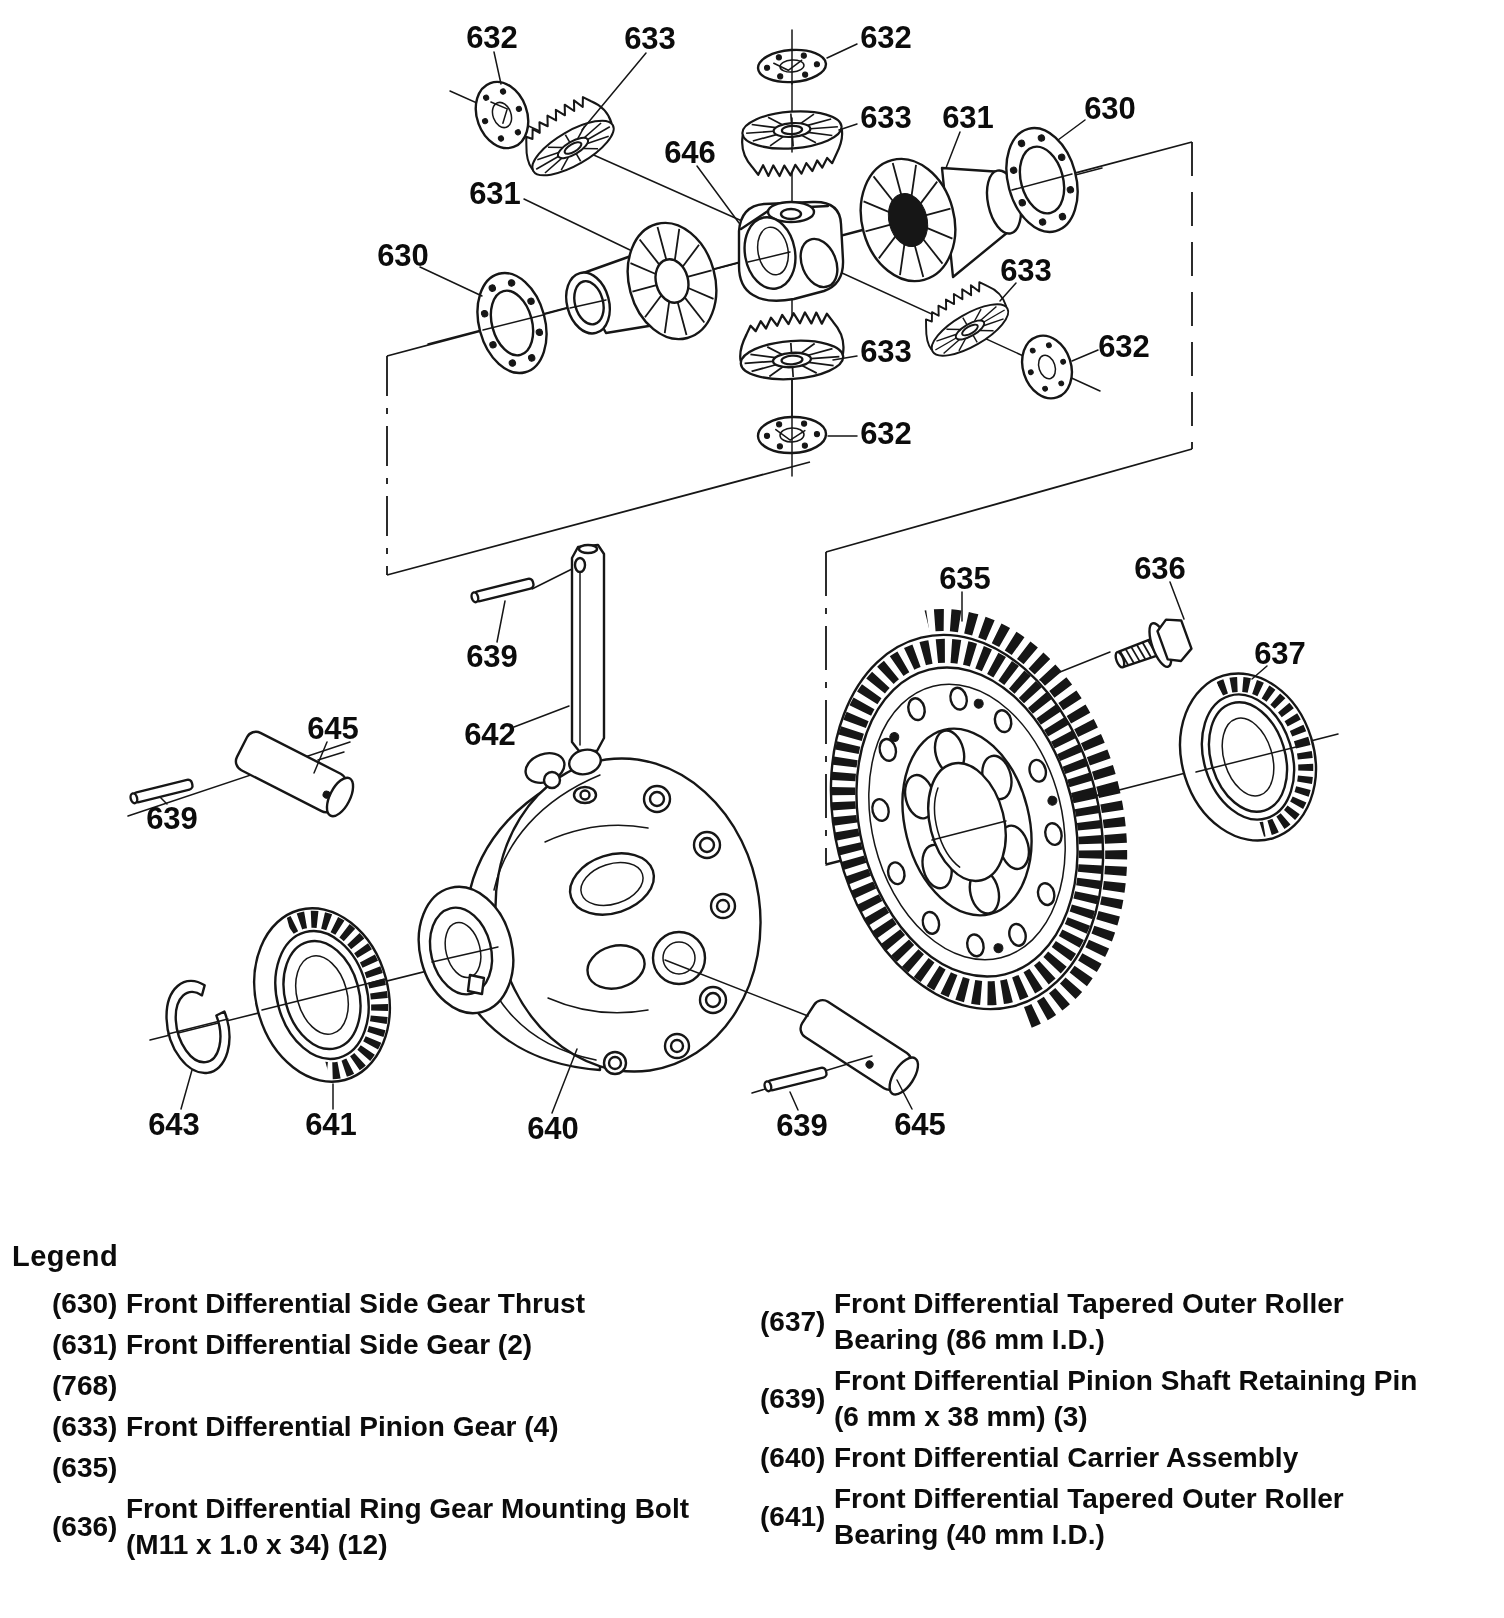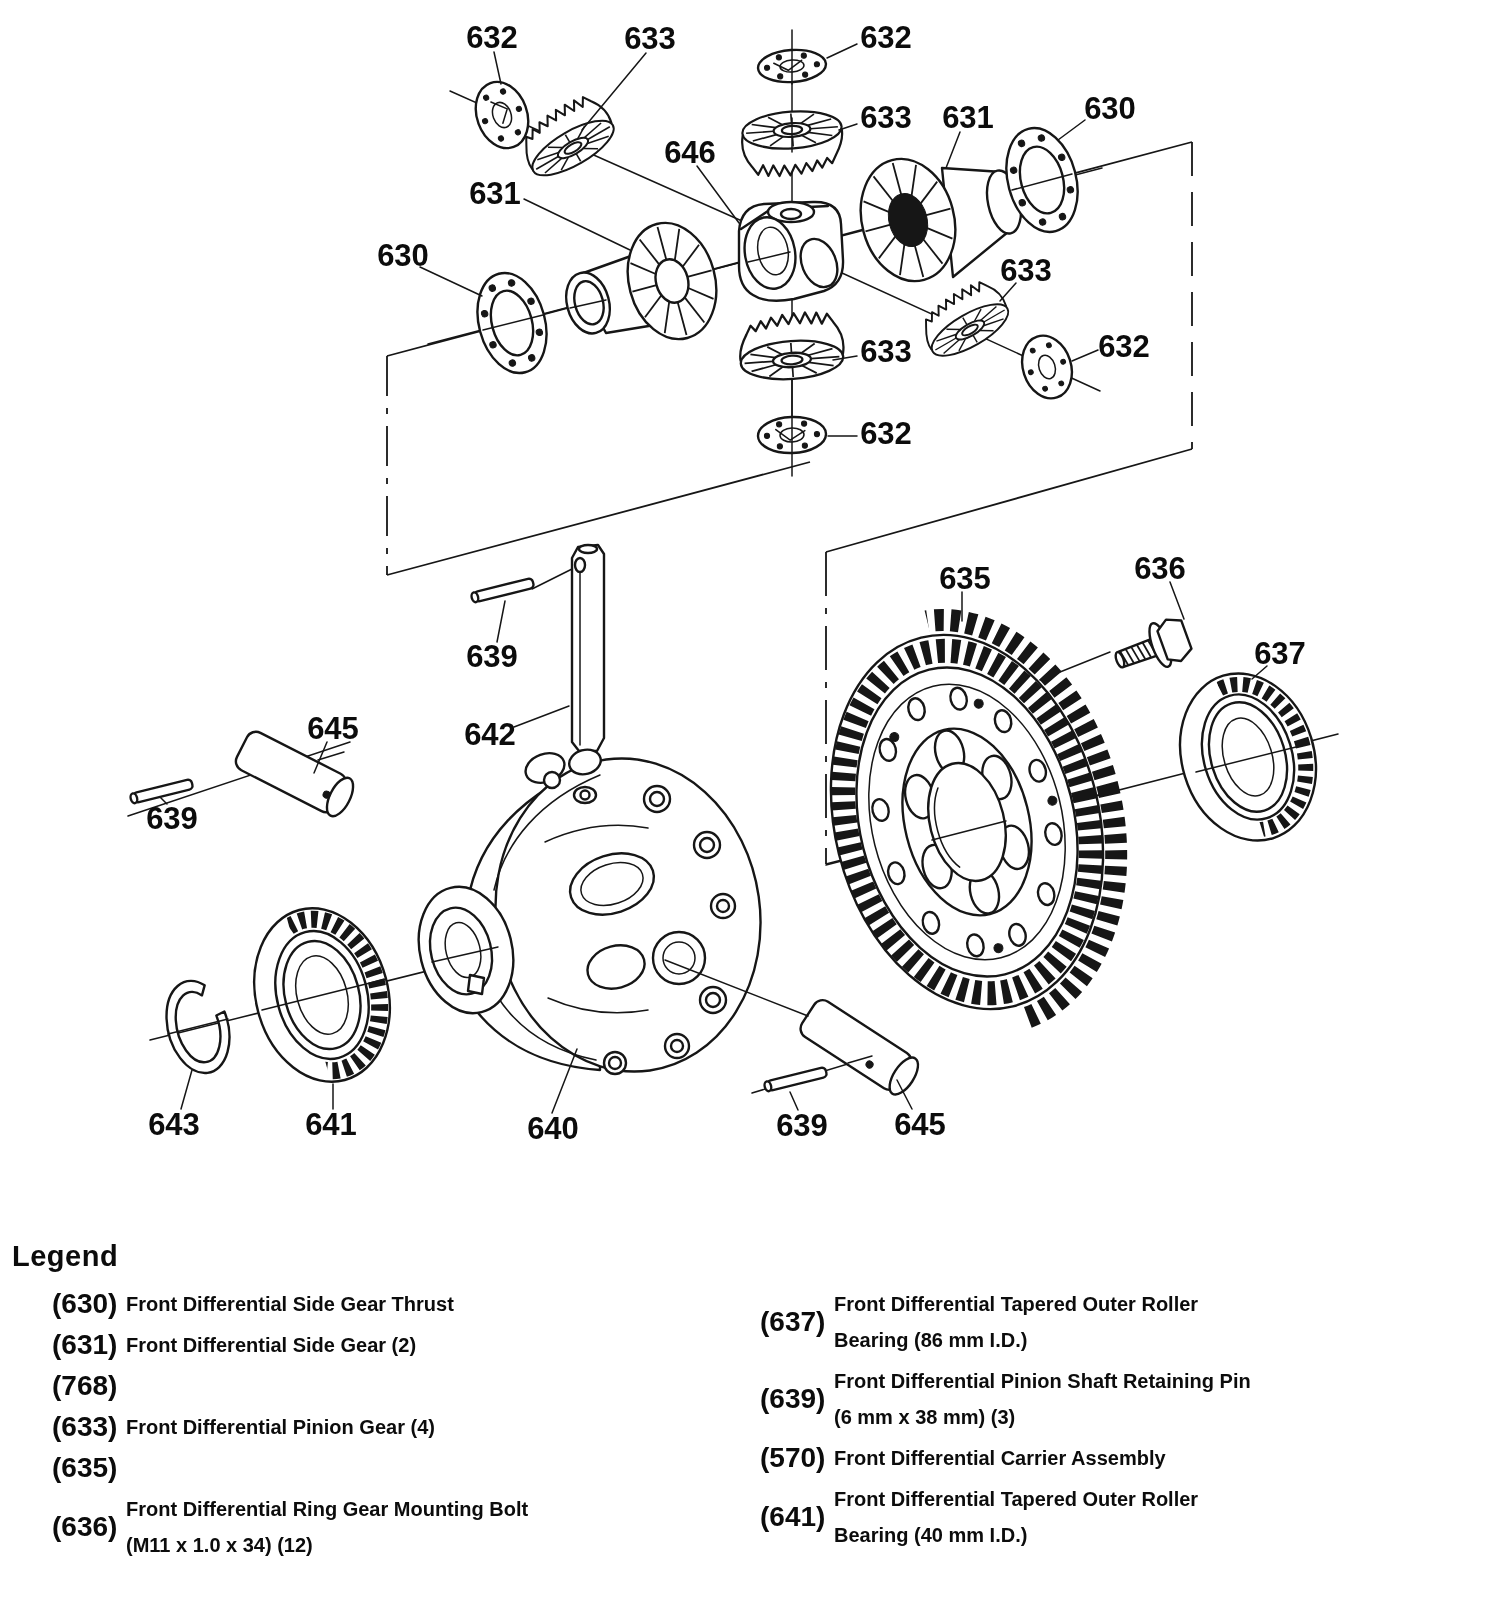--- a/index.html
+++ b/index.html
@@ -12,21 +12,21 @@
   .dark{fill:#161616;stroke:#161616;}
   .teeth{fill:none;stroke:#161616;}
   .callout{font:bold 31px "Liberation Sans",sans-serif;fill:#0c0c0c;text-anchor:middle;}
   #legend{position:absolute;left:0;top:0;width:1504px;}
   #legend-title{position:absolute;left:12px;top:1240px;font-size:29px;font-weight:bold;letter-spacing:.5px;}
   .lg-col{position:absolute;top:1286px;}
   #lg-left{left:52px;width:660px;}
   #lg-right{left:760px;width:700px;}
   .lg-row{display:flex;margin-bottom:5px;align-items:center;}
   .lg-num{width:74px;flex:0 0 74px;font-size:28px;font-weight:600;line-height:36px;}
-  .lg-txt{font-size:20px;font-weight:600;line-height:36px;}
+  .lg-txt{font-size:28px;font-weight:600;line-height:36px;}
 </style>
 </head>
 <body>
 
 <svg width="1504" height="1618" viewBox="0 0 1504 1618">
   <defs>
     <g id="px">
       <path class="p" d="M-54,3 C-57,16 -53,28 -46,37 L-40,46 -34,36 -29,48 -23,37 -17,49 -11,38 -5,49 1,38 7,48 13,37 19,46 25,35 30,43 36,33 41,39 46,30 C52,20 55,12 54,3 Z"></path>
       <ellipse class="p" cx="0" cy="0" rx="54" ry="20"></ellipse>
       <g class="teeth" stroke-width="1.8">
@@ -486,21 +486,21 @@
       </div>
     </div>
     <div class="lg-row">
       <div class="lg-num">(639)</div>
       <div class="lg-txt">
         <div>Front Differential Pinion Shaft Retaining Pin</div>
         <div>(6 mm x 38 mm) (3)</div>
       </div>
     </div>
     <div class="lg-row">
-      <div class="lg-num">(570)</div>
+      <div class="lg-num">(640)</div>
       <div class="lg-txt">
         <div>Front Differential Carrier Assembly</div>
       </div>
     </div>
     <div class="lg-row">
       <div class="lg-num">(641)</div>
       <div class="lg-txt">
         <div>Front Differential Tapered Outer Roller</div>
         <div>Bearing (40 mm I.D.)</div>
       </div>

